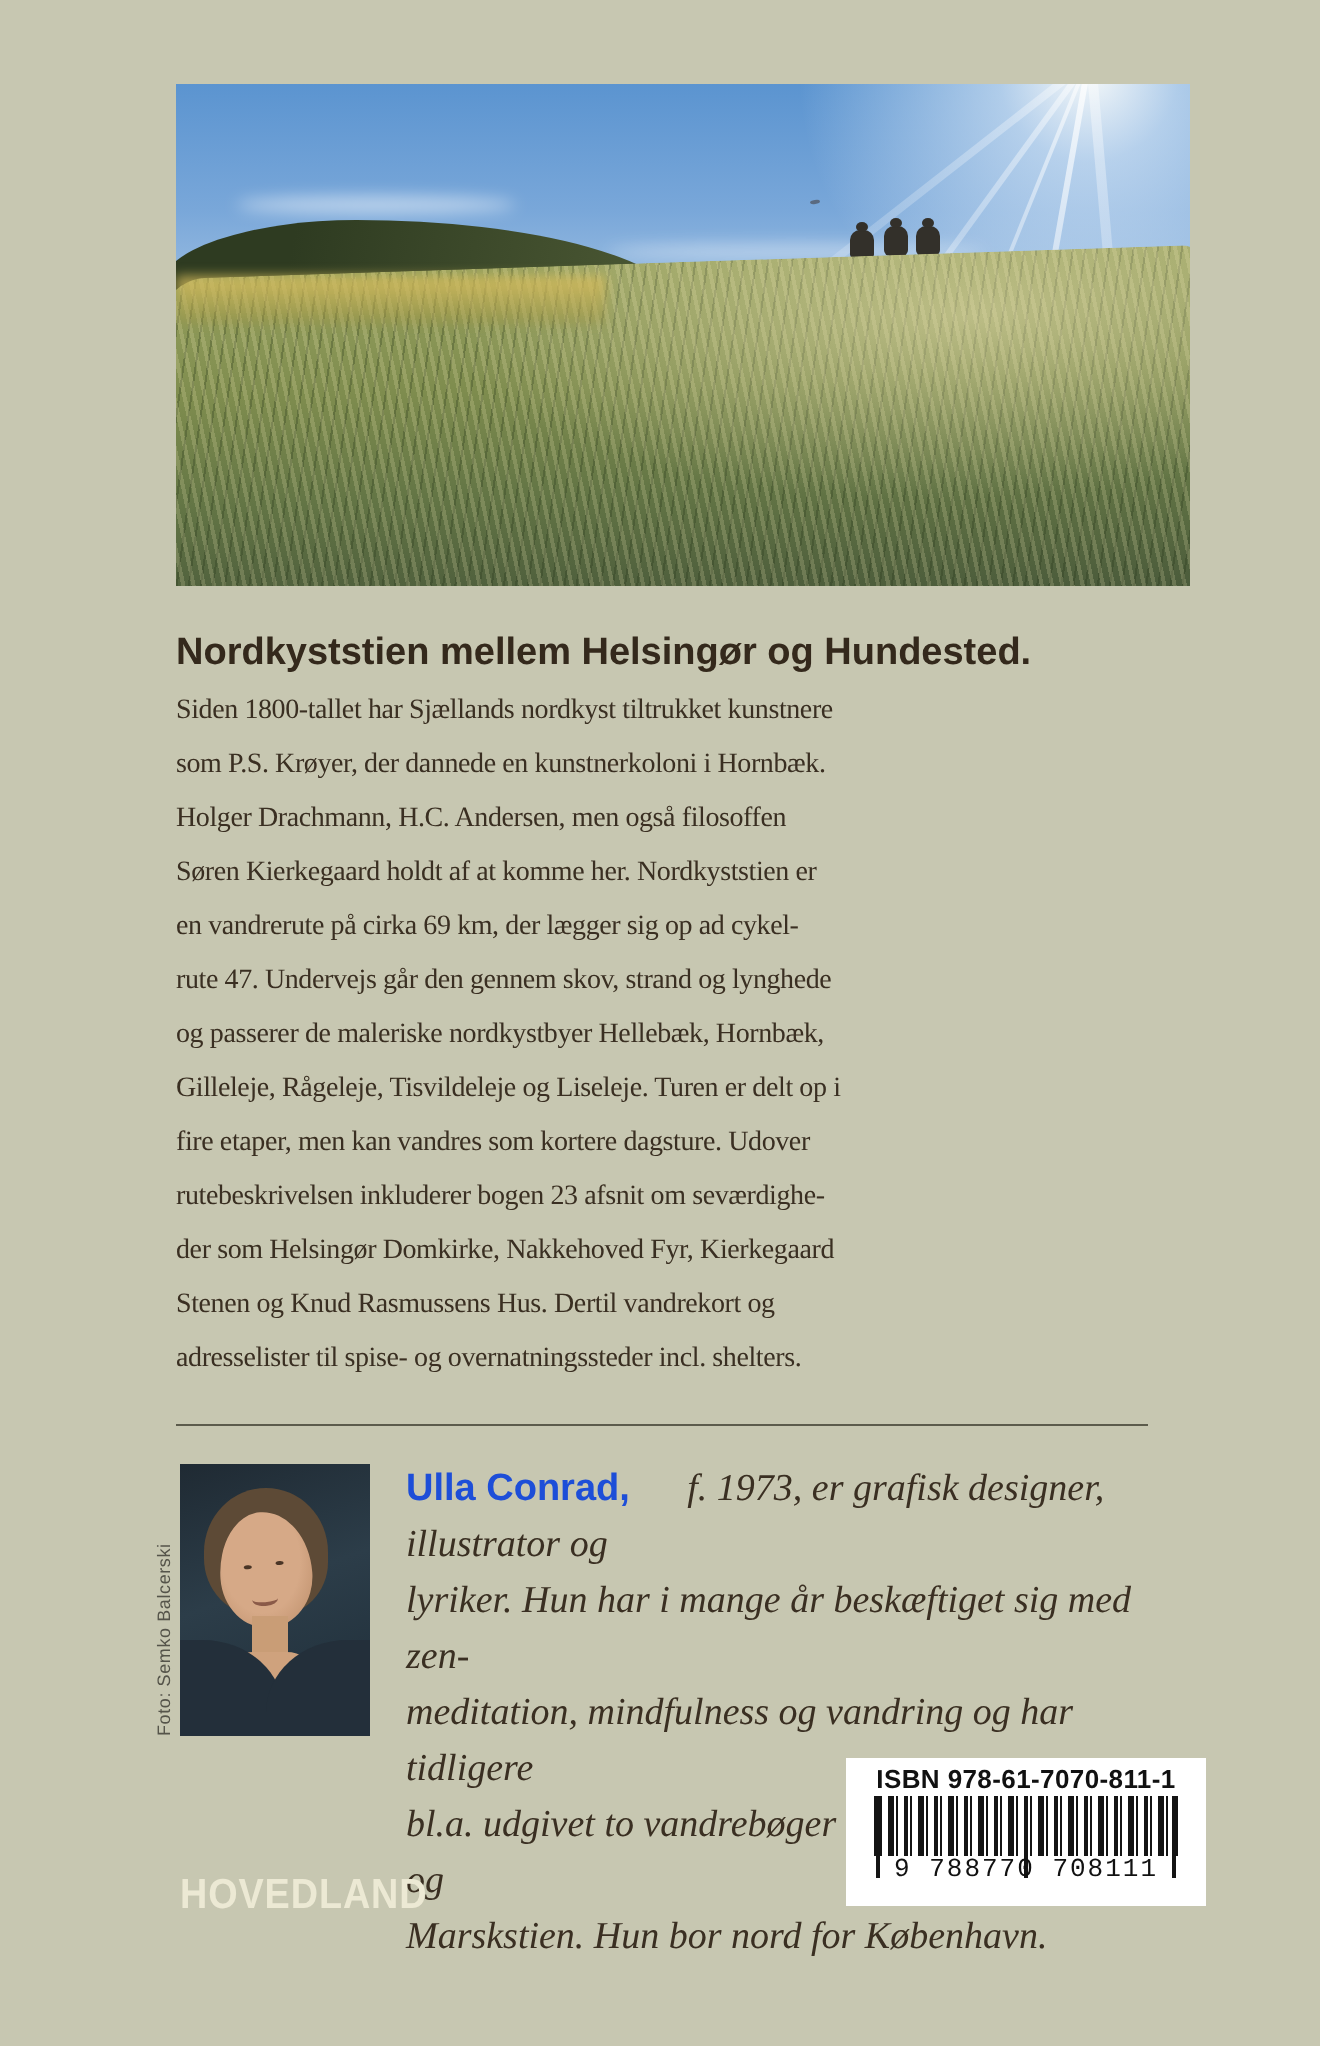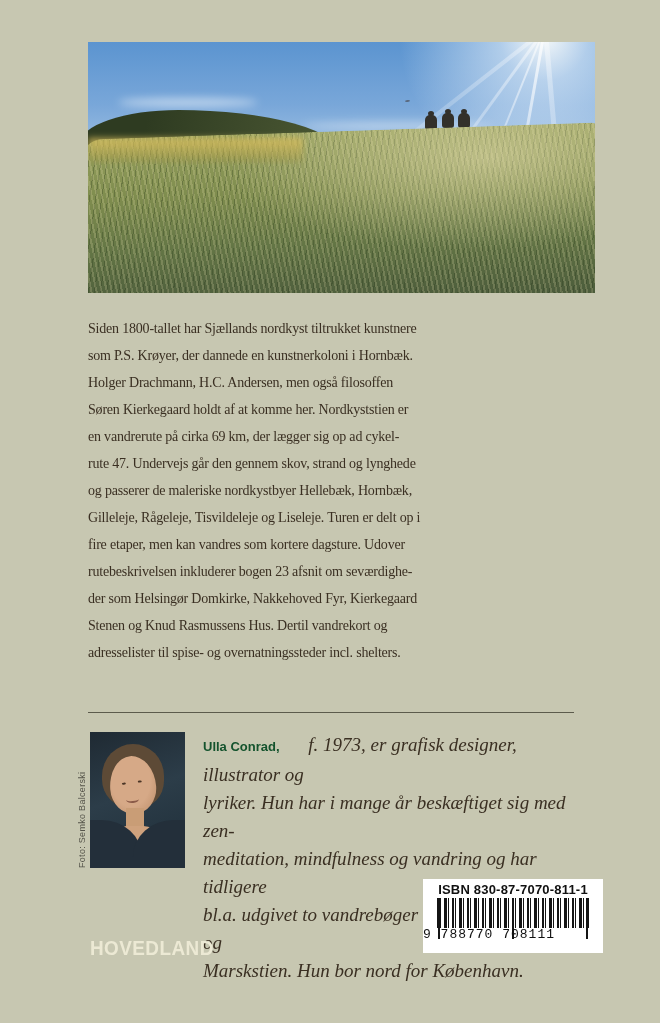--- a/index.html
+++ b/index.html
@@ -61,34 +61,34 @@
   .eye.e1{left:12px;top:26px;}
   .eye.e2{left:28px;top:25px;}
   .mouth{position:absolute;left:15px;top:40px;width:13px;height:5px;border-bottom:2px solid #8a5a48;border-radius:0 0 60% 60%;}
   .neck{position:absolute;left:36px;top:76px;width:18px;height:26px;background:#c99d76;}
   .chest{position:absolute;left:24px;top:94px;width:42px;height:32px;background:#cfa27d;border-radius:30% 30% 50% 50%;}
   .shirt{position:absolute;left:-6px;bottom:-4px;width:58px;height:52px;background:#232f3a;border-radius:0 70% 0 0;}
   .shirt.right{left:auto;right:-6px;border-radius:70% 0 0 0;}
   .photo-credit{position:absolute;left:77px;top:868px;transform:rotate(-90deg);transform-origin:0 0;
     font-family:"Liberation Sans", sans-serif;font-size:9px;color:#55544a;letter-spacing:.3px;white-space:nowrap;}
   .bio{position:absolute;left:203px;top:731px;width:378px;margin:0;font-size:19px;line-height:28px;color:#3a2f22;white-space:pre-line;}
-  .bio .author-name{font-family:"Liberation Sans", sans-serif;font-weight:bold;font-style:normal;font-size:13px;color:#14532d;}
+  .bio .author-name{font-family:"Liberation Sans", sans-serif;font-weight:bold;font-style:normal;font-size:19px;color:#1d4ed8;}
   .bio .bio-text{font-family:"Liberation Serif", serif;font-style:italic;margin-left:24px;}
 
   
   .barcode{position:absolute;left:423px;top:879px;width:180px;height:74px;background:#ffffff;}
   .isbn-label{position:absolute;left:0;right:0;top:3px;text-align:center;
     font-family:"Liberation Sans", sans-serif;font-weight:bold;font-size:13px;letter-spacing:.2px;color:#111111;}
   .bars{position:absolute;left:14px;right:14px;top:19px;height:30px;
     background:repeating-linear-gradient(90deg,
       #141414 0 2px,#fff 2px 3px,#141414 3px 4px,#fff 4px 7px,
       #141414 7px 10px,#fff 10px 11px,#141414 11px 12px,#fff 12px 15px);}
   .guard{position:absolute;width:2px;top:19px;height:41px;background:#141414;}
   .guard.g1{left:15px;} .guard.g2{left:89px;} .guard.g3{right:15px;}
-  .barcode-digits{position:absolute;left:0;right:0;top:48px;text-align:left;
+  .barcode-digits{position:absolute;left:0;right:0;top:48px;text-align:center;
     font-family:"Liberation Mono", monospace;font-size:13px;letter-spacing:1px;color:#111111;}
 
   
   .publisher{position:absolute;left:90px;top:936px;font-family:"Liberation Sans", sans-serif;
     font-weight:bold;font-size:21px;letter-spacing:.5px;color:#ece9d4;
     transform:scaleX(.9);transform-origin:left center;}
 </style>
 </head>
 <body>
 
@@ -107,20 +107,21 @@
     <div class="bird"></div>
     <div class="hill"></div>
     <div class="hiker h1"></div>
     <div class="hiker h2"></div>
     <div class="hiker h3"></div>
     <div class="grass"></div>
     <div class="goldband"></div>
   </div>
 
   <div class="textblock">
+    <p class="heading">Nordkyststien mellem Helsingør og Hundested.</p>
     <p class="body-text">Siden 1800-tallet har Sjællands nordkyst tiltrukket kunstnere
 som P.S. Krøyer, der dannede en kunstnerkoloni i Hornbæk.
 Holger Drachmann, H.C. Andersen, men også filosoffen
 Søren Kierkegaard holdt af at komme her. Nordkyststien er
 en vandrerute på cirka 69 km, der lægger sig op ad cykel-
 rute 47. Undervejs går den gennem skov, strand og lynghede
 og passerer de maleriske nordkystbyer Hellebæk, Hornbæk,
 Gilleleje, Rågeleje, Tisvildeleje og Liseleje. Turen er delt op i
 fire etaper, men kan vandres som kortere dagsture. Udover
 rutebeskrivelsen inkluderer bogen 23 afsnit om seværdighe-
@@ -145,21 +146,21 @@
   </div>
   <div class="photo-credit">Foto: Semko Balcerski</div>
 
   <p class="bio"><span class="author-name">Ulla Conrad,</span> <span class="bio-text">f. 1973, er grafisk designer, illustrator og
 lyriker. Hun har i mange år beskæftiget sig med zen-
 meditation, mindfulness og vandring og har tidligere
 bl.a. udgivet to vandrebøger om Gendarmstien og
 Marskstien. Hun bor nord for København.</span></p>
 
   <div class="barcode">
-    <div class="isbn-label">ISBN 830-87-7070-811-1</div>
+    <div class="isbn-label">ISBN 978-61-7070-811-1</div>
     <div class="bars"></div>
     <div class="guard g1"></div>
     <div class="guard g2"></div>
     <div class="guard g3"></div>
     <div class="barcode-digits">9 788770 708111</div>
   </div>
 
   <div class="publisher">HOVEDLAND</div>
 
 </div>

